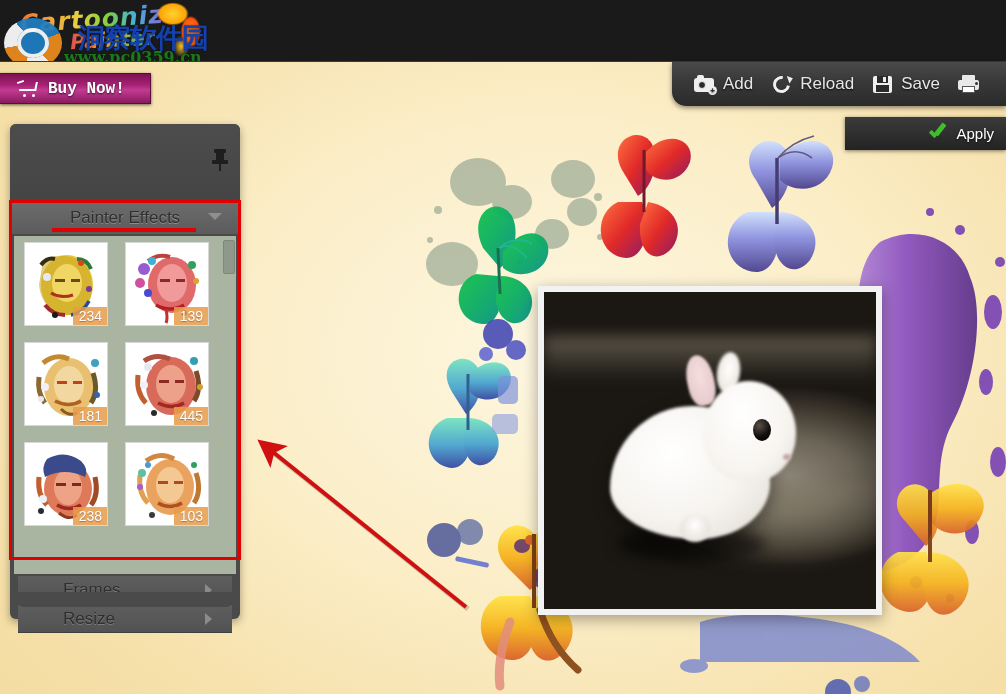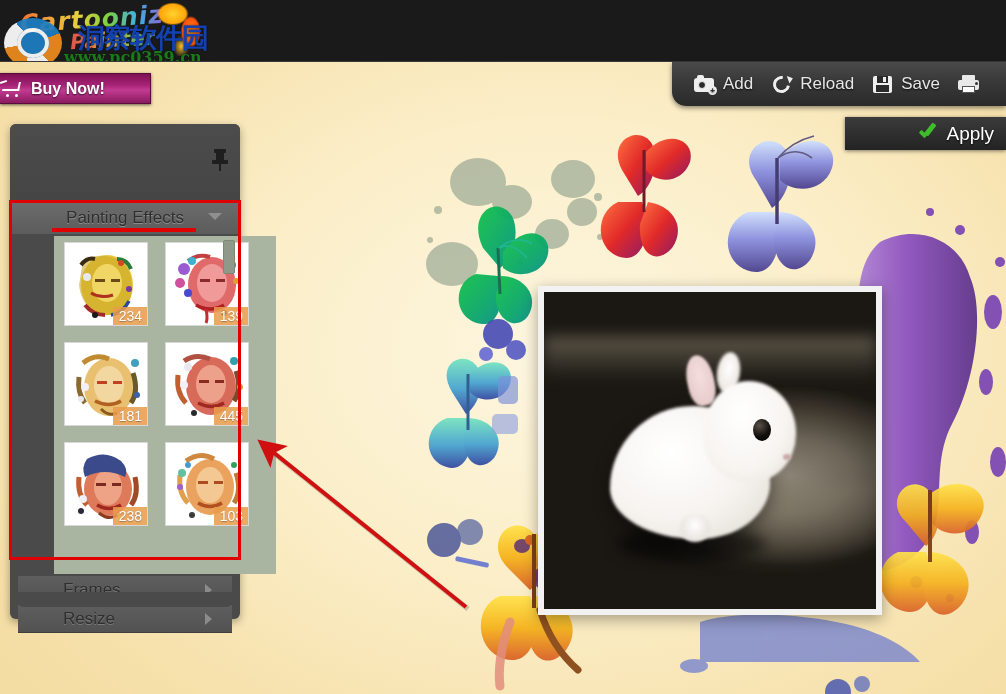--- a/index.html
+++ b/index.html
@@ -101,22 +101,24 @@
   }
 
   
   .buynow {
     position: absolute; left: 0px; top: 73px;
     width: 151px; height: 31px;
     background: linear-gradient(180deg,#7d1152 0%, #a62276 38%, #c23b92 55%, #8a1a5e 100%);
     border: 1px solid #5a0c3c;
     border-left: none;
     display: flex; align-items: center; gap: 9px;
+    padding-left: 17px;
     cursor: pointer;
     box-shadow: 0 1px 3px rgba(0,0,0,.6);
+    font-family: Liberation Mono, monospace;
   }
   .buynow .cart { width: 22px; height: 16px; position: relative; flex: 0 0 auto;}
   .buynow .cart .body {
     position:absolute; left:3px; top:1px; width:17px; height:9px;
     border:2px solid #fff; border-top:none; border-left:none;
     transform: skewX(-12deg);
     border-right-width:2px;
   }
   .buynow .cart .handle{
     position:absolute;left:0;top:0;width:7px;height:2px;background:#fff;transform:rotate(-18deg);
@@ -206,21 +208,21 @@
     width: 20px; height: 16px; position: relative; flex:0 0 auto;
   }
   .check::before{
     content:""; position:absolute; left:1px; top:6px; width:8px;height:4px;
     background:#3fbd2c; transform: rotate(45deg); border-radius:1px;
   }
   .check::after{
     content:""; position:absolute; left:5px; top:1px; width:14px;height:4.5px;
     background:#3fbd2c; transform: rotate(-52deg); border-radius:1px;
   }
-  .apply-label{ color:#fff; font-size:19px; text-shadow:0 1px 2px rgba(0,0,0,.8);}
+  .apply-label{ color:#fff; font-size:15px; text-shadow:0 1px 2px rgba(0,0,0,.8);}
 
   
   .panel {
     position: absolute; left: 10px; top: 124px;
     width: 230px; height: 495px;
     background: #4a4a4a;
     border-radius: 6px;
     box-shadow: 0 3px 8px rgba(0,0,0,.35);
     z-index: 20;
   }
@@ -257,21 +259,20 @@
     border-left: 7px solid transparent;
     border-right: 7px solid transparent;
     border-top: 7px solid #8f8f8f;
   }
 
   .list {
     position: absolute; left: 4px; top: 112px;
     width: 222px; height: 338px;
     background: #a9b5a0;
     overflow: hidden;
-    margin-left: 40px;
   }
   .thumbgrid{
     position:absolute; left:0; top:0; width: 212px; height: 338px;
     display:grid;
     grid-template-columns: repeat(2, 1fr);
     grid-auto-rows: 100px;
     row-gap: 0px; column-gap: 0px;
     padding: 6px 0 0 10px;
   }
   .thumb {
@@ -649,21 +650,21 @@
     <div class="panel-head">
       <div class="pin">
         <span class="head"></span>
           <span class="neck"></span>
           <span class="base"></span>
           <span class="tip"></span>
       </div>
     </div>
 
     <div class="cat-header">
-      <span class="txt">Painting Effects</span>
+      <span class="txt">Painter Effects</span>
     </div>
     <div class="chev-down"></div>
     <div class="cat-underline"></div>
 
     <div class="list">
       <div class="thumbgrid">
 
         <div class="thumb">
           <svg class="art" viewBox="0 0 84 84">
             <rect width="84" height="84" fill="#fff"></rect>

